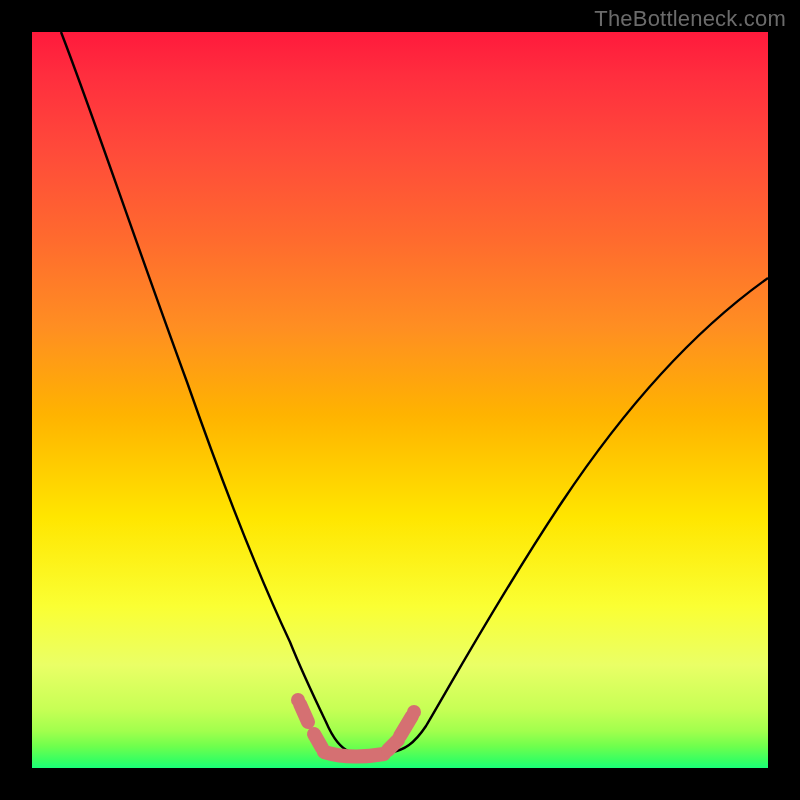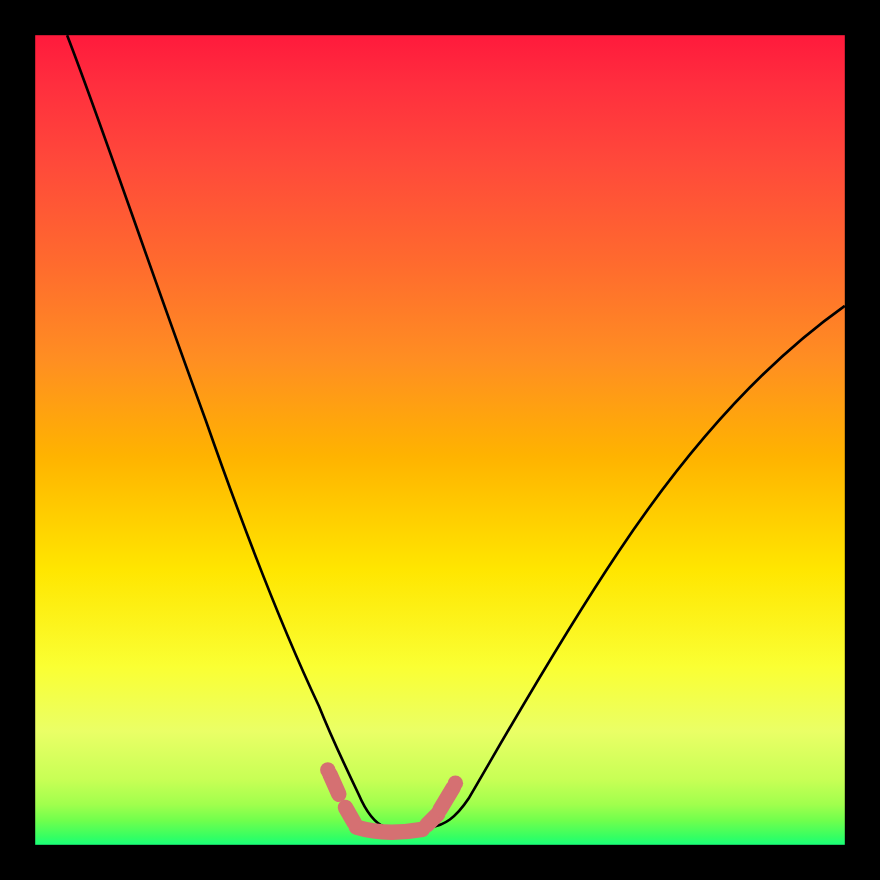--- a/index.html
+++ b/index.html
@@ -79,20 +79,21 @@
   }
   .dot {
     fill: #d57072;
   }
 </style>
 </head>
 <body>
 
 <div class="frame">
 
+  <div class="watermark">TheBottleneck.com</div>
 
   <div class="plot-area">
 
     <svg class="curve-layer" viewBox="0 0 736 736">
 
       <path class="v-curve" d="M29 0
                C60 80, 100 200, 155 350
                C190 450, 225 540, 258 610
                C270 640, 282 665, 294 690
                C300 704, 308 716, 318 720

